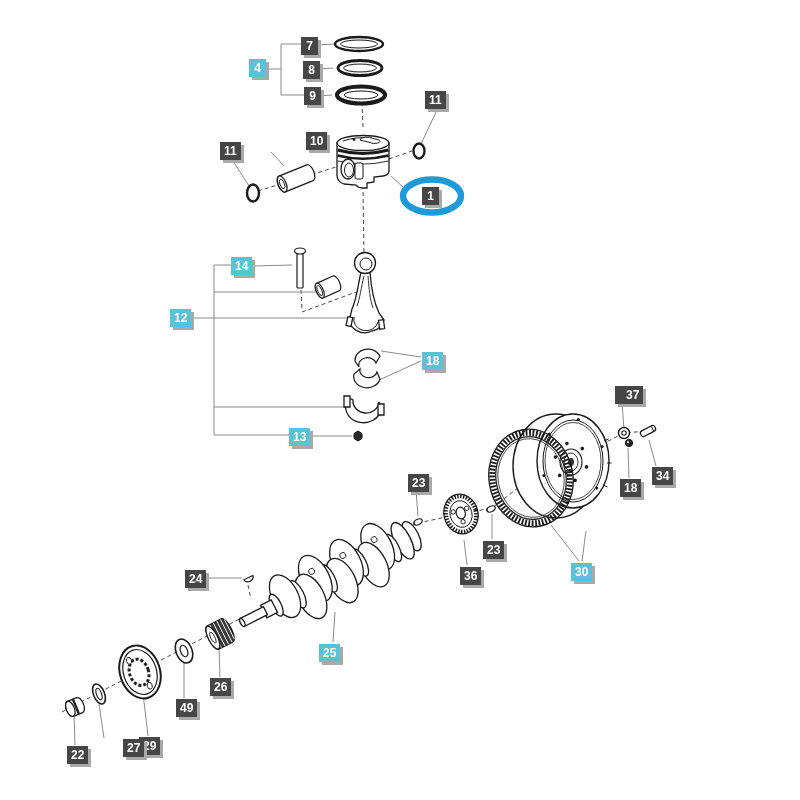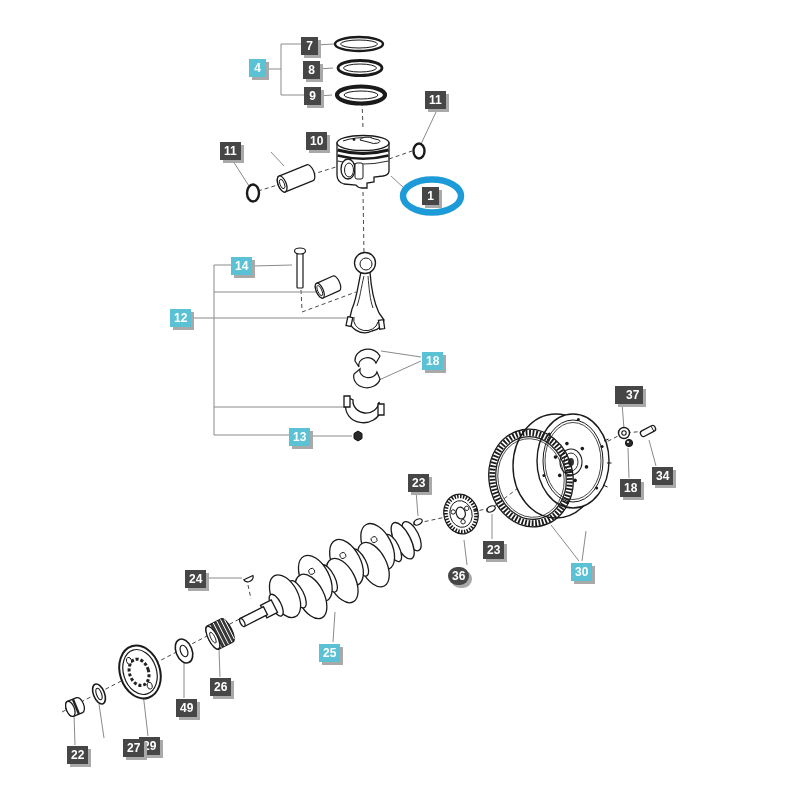--- a/index.html
+++ b/index.html
@@ -295,21 +295,21 @@
       <div class="part-label dark" style="left: 422px; top: 187px;">1</div>
       <div class="part-label teal" style="left: 231px; top: 257px;">14</div>
       <div class="part-label teal" style="left: 170px; top: 309px;">12</div>
       <div class="part-label teal" style="left: 422px; top: 352px;">18</div>
       <div class="part-label teal" style="left: 289px; top: 428px;">13</div>
       <div class="part-label dark" style="left: 615px; top: 386px; padding-left: 11px;">37</div>
       <div class="part-label dark" style="left: 652px; top: 467px;">34</div>
       <div class="part-label dark" style="left: 620px; top: 479px;">18</div>
       <div class="part-label dark" style="left: 408px; top: 474px;">23</div>
       <div class="part-label dark" style="left: 483px; top: 541px;">23</div>
-      <div class="part-label dark" style="left: 448px; top: 567px; border-radius: 9px;">36</div>
+      <div class="part-label dark" style="left: 460px; top: 567px;">36</div>
       <div class="part-label teal" style="left: 571px; top: 563px;">30</div>
       <div class="part-label dark" style="left: 185px; top: 570px;">24</div>
       <div class="part-label teal" style="left: 319px; top: 644px;">25</div>
       <div class="part-label dark" style="left: 210px; top: 678px;">26</div>
       <div class="part-label dark" style="left: 176px; top: 699px;">49</div>
       <div class="part-label dark" style="left: 139px; top: 737px;">29</div>
       <div class="part-label dark" style="left: 95px; top: 739px; margin-left: 28px;">27</div>
       <div class="part-label dark" style="left: 67px; top: 746px;">22</div>
     </div>
 

